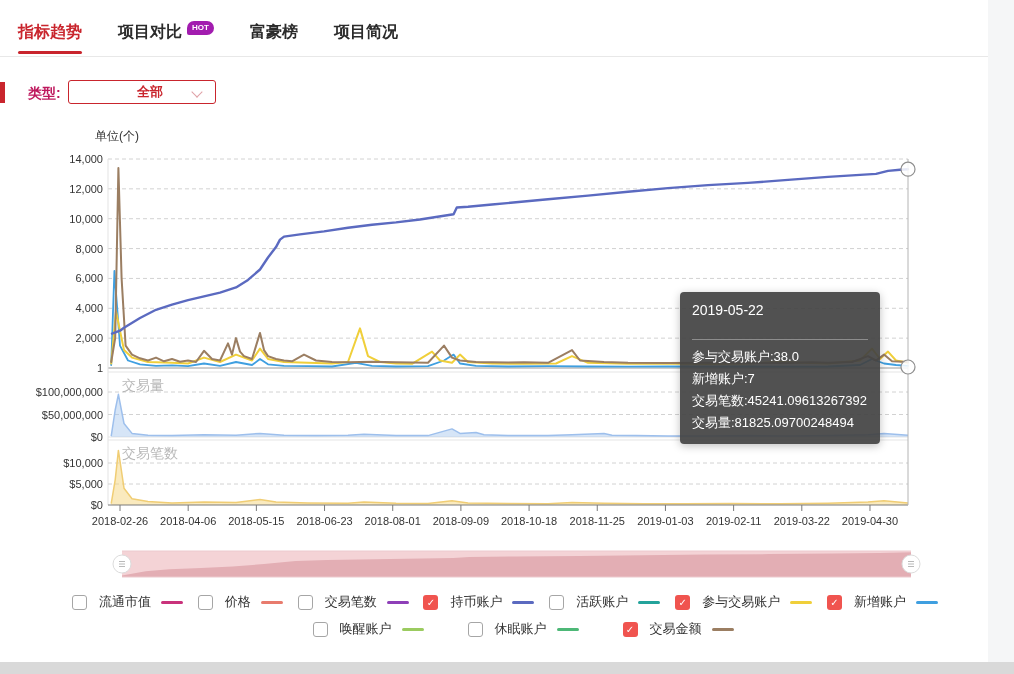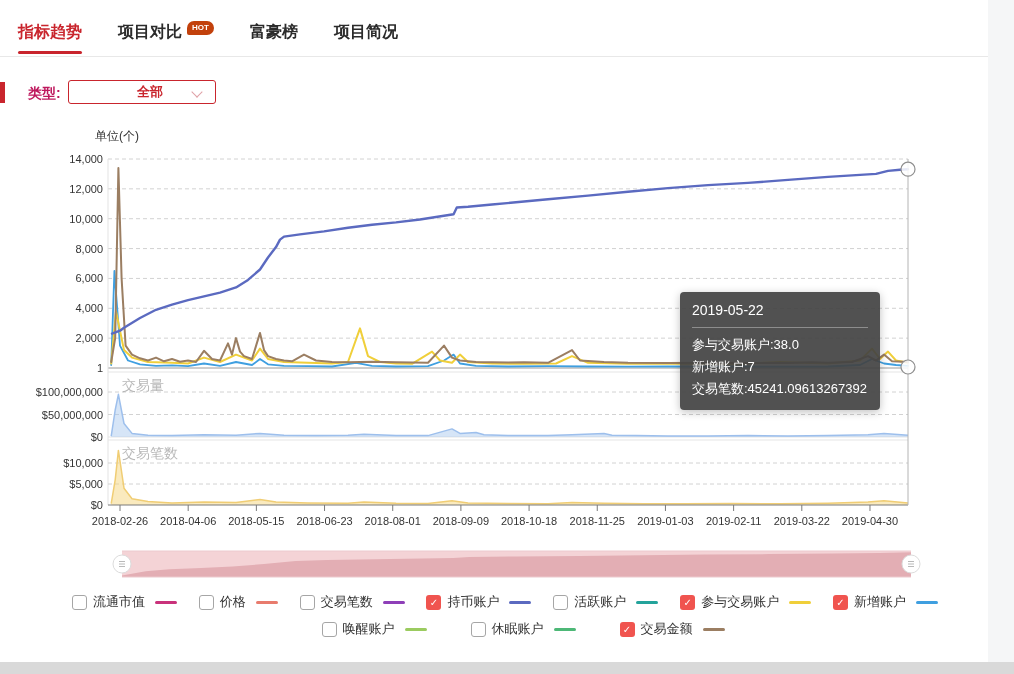--- a/index.html
+++ b/index.html
@@ -7,50 +7,50 @@
        font-family:"Liberation Sans","DejaVu Sans",sans-serif;}
   
   header{position:absolute;top:8px;left:0;width:1014px;height:48px;background:#fff;
          border-bottom:1px solid #e8e8e8;z-index:2;}
   #nav-tabs{display:flex;align-items:stretch;height:48px;padding-left:18px;gap:36px;}
   .tab{position:relative;display:flex;align-items:center;font-size:16px;font-weight:bold;
        color:#2b2b2b;cursor:pointer;}
   .tab.active{color:#c9252d;}
   .tab.active::after{content:"";position:absolute;left:0;right:0;bottom:2px;height:3px;
        background:#c9252d;border-radius:2px;}
-  .hot{margin-left:5px;margin-bottom:8px;background:#c2410c;color:#fff;font-size:8px;
+  .hot{margin-left:5px;margin-bottom:8px;background:#a21caf;color:#fff;font-size:8px;
        font-weight:bold;line-height:1;padding:3px 5px;border-radius:7px 7px 7px 2px;align-self:center;}
   
   .accent-bar{position:absolute;left:0;top:82px;width:5px;height:21px;background:#c9252d;}
   .filter-label{position:absolute;left:28px;top:85px;font-size:14px;font-weight:bold;color:#be185d;}
   .dropdown{position:absolute;left:68px;top:80px;width:148px;height:24px;border:1px solid #c9252d;
        border-radius:3px;background:#fff;display:flex;align-items:center;justify-content:center;
        cursor:pointer;box-sizing:border-box;}
   .dropdown .val{color:#c9252d;font-size:13px;font-weight:bold;margin-left:16px;}
   .chev{position:absolute;right:14px;top:7px;width:7px;height:7px;border-right:1.5px solid #dfa0a6;
        border-bottom:1.5px solid #dfa0a6;transform:rotate(45deg);}
   
   #chart-svg{position:absolute;left:0;top:0;width:1014px;height:674px;}
   
   .tooltip{position:absolute;left:680px;top:292px;width:200px;box-sizing:border-box;
        background:rgba(66,66,66,0.92);border-radius:4px;padding:10px 12px;color:#fff;z-index:5;
        box-shadow:0 2px 8px rgba(0,0,0,0.25);}
-  .tt-date{font-size:14px;padding-bottom:9px;border-bottom:1px solid rgba(255,255,255,0.35);
+  .tt-date{font-size:14px;padding-bottom:21px;border-bottom:1px solid rgba(255,255,255,0.35);
        margin-bottom:6px;}
   .tt-row{font-size:13px;line-height:22px;white-space:nowrap;}
   
   .legend-row{position:absolute;display:flex;align-items:center;z-index:3;}
   #legend-row-1{top:592px;left:72px;right:76px;justify-content:space-between;}
   #legend-row-2{top:619px;left:0;width:100%;justify-content:center;gap:44px;padding-left:16px;}
   .legend-item{display:flex;align-items:center;cursor:pointer;height:20px;}
   .cbx{width:15px;height:15px;border:1px solid #a6a6a6;border-radius:3px;background:#fff;
        box-sizing:border-box;display:flex;align-items:center;justify-content:center;
        font-size:10px;color:#fff;flex:0 0 15px;}
   .cbx.checked{border:none;}
-  .legend-label{font-size:13px;color:#333;margin-left:6px;}
+  .legend-label{font-size:13px;color:#333;margin-left:12px;}
   .legend-line{width:22px;height:3px;border-radius:2px;margin-left:10px;}
   
   .right-strip{position:absolute;top:0;right:0;width:26px;height:674px;background:#f5f6f7;z-index:8;}
   .bottom-strip{position:absolute;left:0;bottom:0;width:1014px;height:12px;background:#d9d9d9;z-index:9;}
 </style>
 </head>
 <body>
 
 <header>
   <div id="nav-tabs">
@@ -159,20 +159,21 @@
     <line x1="908" x2="914" y1="561.5" y2="561.5" stroke="#b9b9b9"></line>
     <line x1="908" x2="914" y1="564" y2="564" stroke="#b9b9b9"></line>
     <line x1="908" x2="914" y1="566.5" y2="566.5" stroke="#b9b9b9"></line>
   </svg>
 
 <div class="tooltip">
   <div class="tt-date">2019-05-22</div>
   <div class="tt-row">参与交易账户:38.0</div>
   <div class="tt-row">新增账户:7</div>
   <div class="tt-row">交易笔数:45241.09613267392</div>
+  <div class="tt-row">交易量:81825.09700248494</div>
 </div>
 
 <div id="legend-row-1" class="legend-row">
     <div class="legend-item">
       <span class="cbx"></span>
       <span class="legend-label">流通市值</span>
       <span class="legend-line" style="background: rgb(201, 50, 123);"></span>
     </div>
     <div class="legend-item">
       <span class="cbx"></span>

